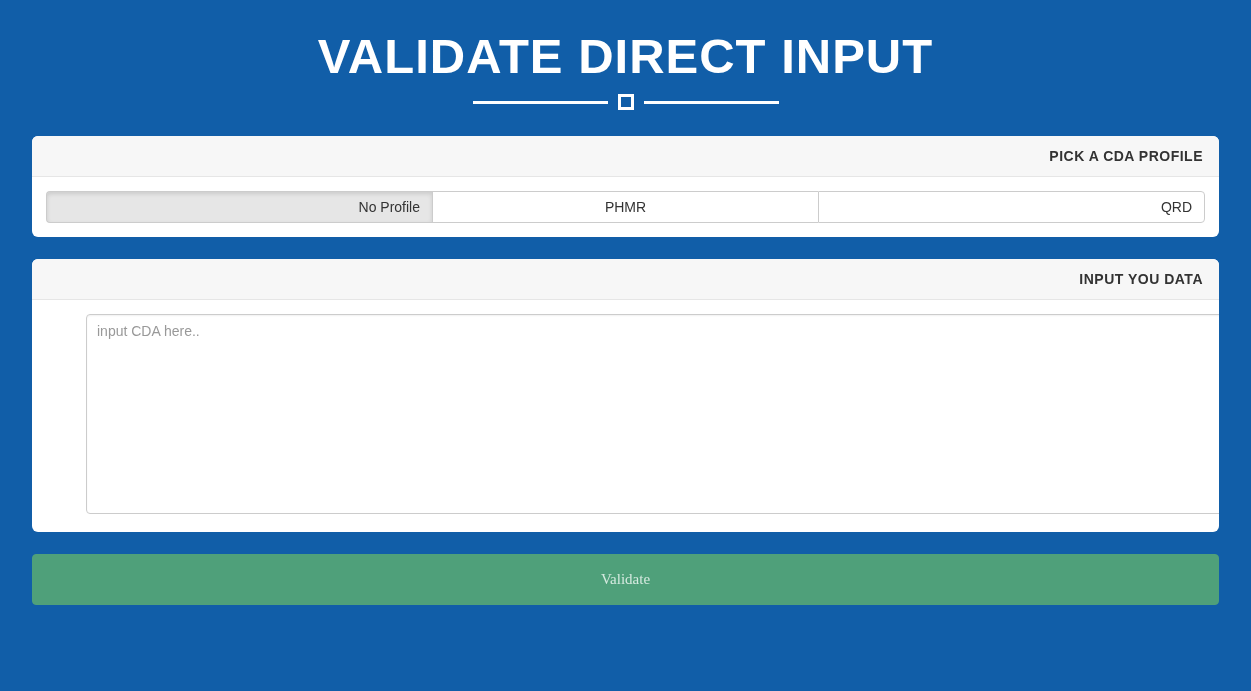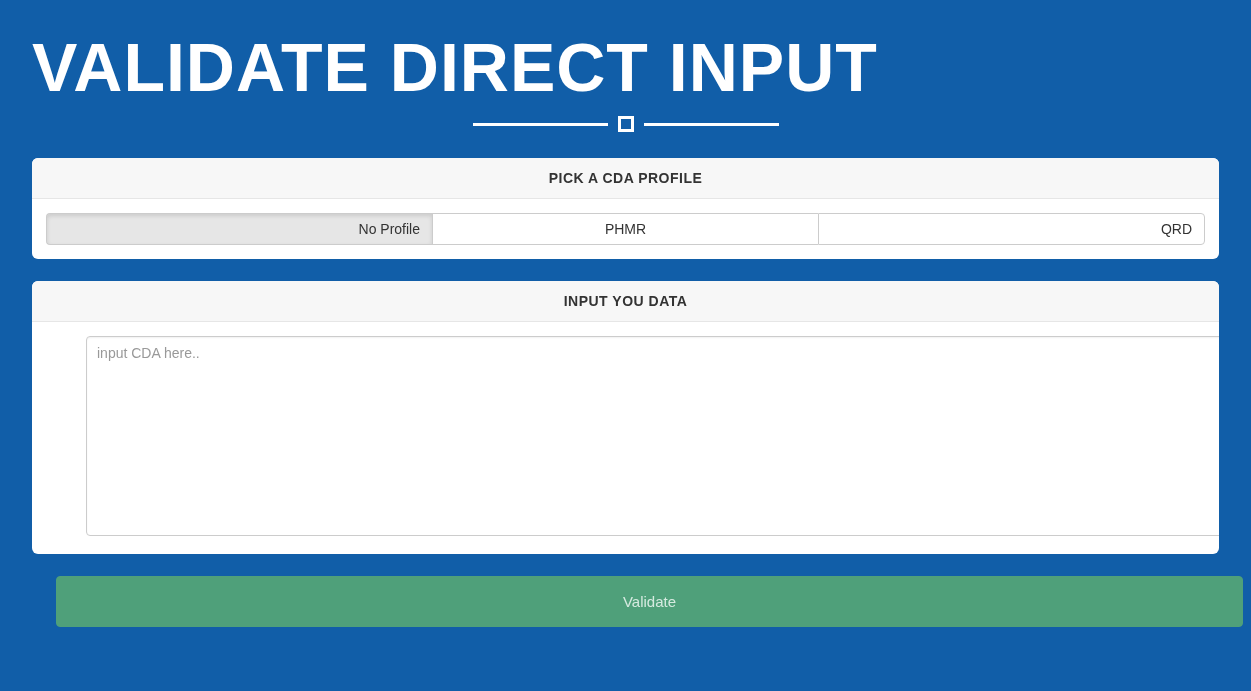--- a/index.html
+++ b/index.html
@@ -10,23 +10,23 @@
     body {
       font-family: -apple-system, BlinkMacSystemFont, "Segoe UI", Helvetica, Arial, sans-serif;
       background: #115ea8;
       width: 1251px;
       height: 691px;
       overflow: hidden;
       padding: 0 32px;
     }
     .page-title {
       color: #ffffff;
-      font-size: 68px;
+      font-size: 49px;
       font-weight: 800;
-      text-align: left;
+      text-align: center;
       letter-spacing: 1px;
       padding-top: 28px;
       padding-bottom: 10px;
     }
     .divider-ornament {
       display: flex;
       align-items: center;
       justify-content: center;
       margin-bottom: 26px;
     }
@@ -45,21 +45,21 @@
     .panel {
       background: #ffffff;
       border-radius: 6px;
       margin-bottom: 22px;
       overflow: hidden;
     }
     .panel-header {
       background: #f7f7f7;
       border-bottom: 1px solid #e6e6e6;
       padding: 12px 16px;
-      text-align: center;
+      text-align: right;
       color: #333333;
       font-size: 14px;
       font-weight: 700;
       letter-spacing: 0.5px;
     }
     .panel-body {
       padding: 14px;
     }
     .profile-group {
       display: flex;
@@ -107,22 +107,21 @@
     }
     .validate-btn {
       width: 100%;
       background: #4fa07a;
       border: 1px solid #4fa07a;
       color: #d6eae0;
       font-size: 15px;
       padding: 16px;
       border-radius: 4px;
       cursor: pointer;
-      font-family: Liberation Sans, sans-serif;
-      margin-left: 24px;
+      font-family: Liberation Serif, serif;
     }
   </style>
 </head>
 <body>
 
 
 
 <h1 class="page-title">VALIDATE DIRECT INPUT</h1>
 
 <div class="divider-ornament">

